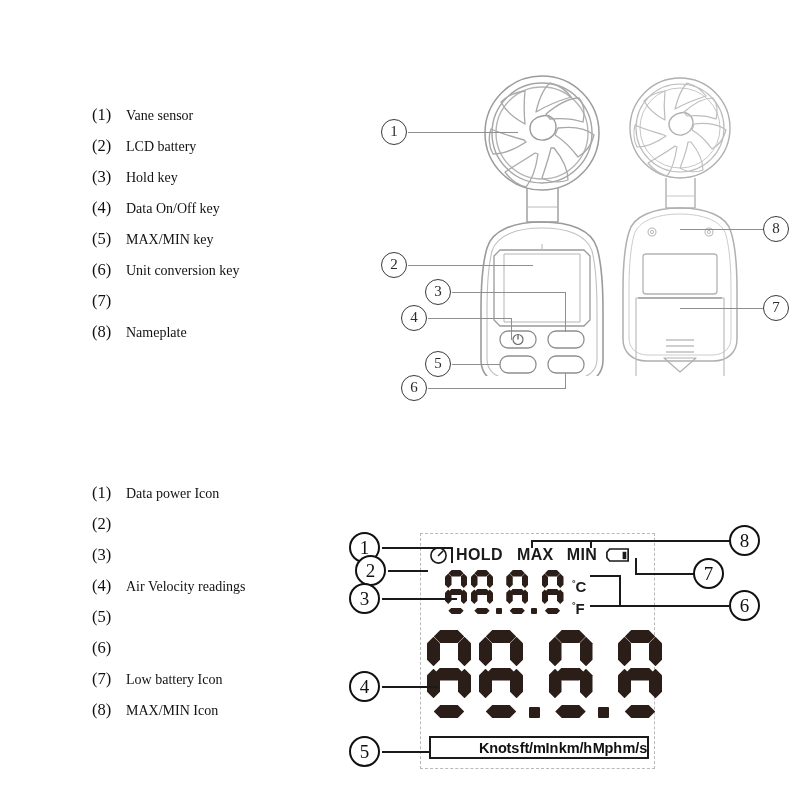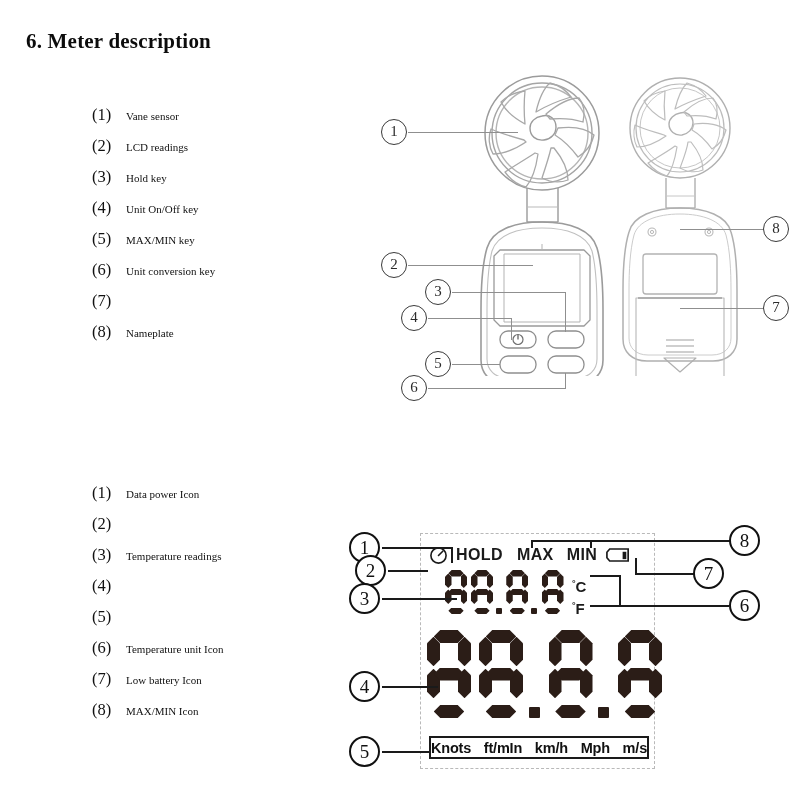--- a/index.html
+++ b/index.html
@@ -38,21 +38,21 @@
     height:31px;
     white-space:nowrap;
   }
   .item-num {
     width:34px;
     font-size:16.5px;
     font-family:"Liberation Serif", serif;
     color:#111;
   }
   .item-label {
-    font-size:11px;
+    font-size:14px;
     font-family:"Liberation Serif", serif;
     color:#111;
   }
 
   
   .callout {
     position:absolute;
     width:26px; height:26px;
     border:1.6px solid #3a3a3a;
     border-radius:50%;
@@ -146,47 +146,47 @@
     width:220px; height:23px;
     border:2px solid #1a1a1a;
     display:flex; align-items:center; justify-content:space-between;
     font-family:"Liberation Sans", sans-serif;
     font-weight:bold;
     font-size:14.5px;
     letter-spacing:-.2px;
     color:#111;
     background:#fff;
     white-space:nowrap;
+    padding-left:48px;
   }
   #unit-bar span { display:inline-block; }
   .u-sep { width:3px; }
 </style>
 </head>
 <body>
 
 <div class="page">
 
-  <div class="section-title" id="sec6-title">6. Meter description</div>
 
   <div class="item-list" id="list6">
     <div class="item-row">
       <span class="item-num">(1)</span>
       <span class="item-label">Vane sensor</span>
     </div>
     <div class="item-row">
       <span class="item-num">(2)</span>
-      <span class="item-label">LCD readings</span>
+      <span class="item-label">LCD battery</span>
     </div>
     <div class="item-row">
       <span class="item-num">(3)</span>
       <span class="item-label">Hold key</span>
     </div>
     <div class="item-row">
       <span class="item-num">(4)</span>
-      <span class="item-label">Unit On/Off key</span>
+      <span class="item-label">Data On/Off key</span>
     </div>
     <div class="item-row">
       <span class="item-num">(5)</span>
       <span class="item-label">MAX/MIN key</span>
     </div>
     <div class="item-row">
       <span class="item-num">(6)</span>
       <span class="item-label">Unit conversion key</span>
     </div>
     <div class="item-row">
@@ -345,31 +345,30 @@
   <div class="item-list" id="list7">
     <div class="item-row">
       <span class="item-num">(1)</span>
       <span class="item-label">Data power Icon</span>
     </div>
     <div class="item-row">
       <span class="item-num">(2)</span>
     </div>
     <div class="item-row">
       <span class="item-num">(3)</span>
-      <span class="item-label">Temperature readings</span>
     </div>
     <div class="item-row">
       <span class="item-num">(4)</span>
+      <span class="item-label">Air Velocity readings</span>
     </div>
     <div class="item-row">
       <span class="item-num">(5)</span>
     </div>
     <div class="item-row">
       <span class="item-num">(6)</span>
-      <span class="item-label">Temperature unit Icon</span>
     </div>
     <div class="item-row">
       <span class="item-num">(7)</span>
       <span class="item-label">Low battery Icon</span>
     </div>
     <div class="item-row">
       <span class="item-num">(8)</span>
       <span class="item-label">MAX/MIN Icon</span>
     </div>
   </div>

